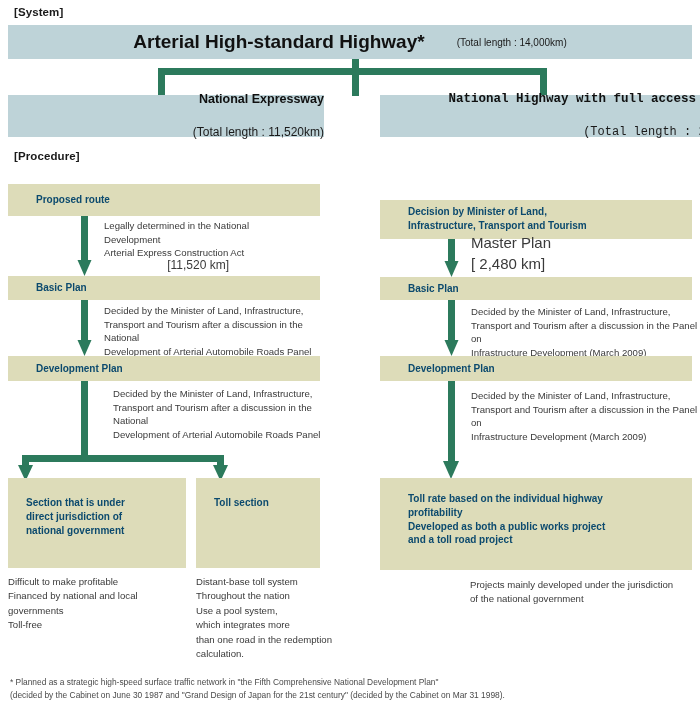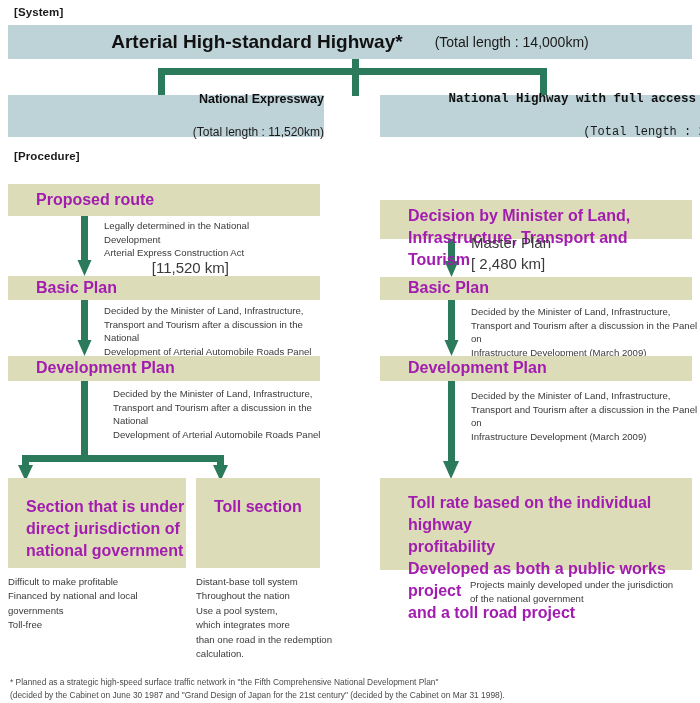--- a/index.html
+++ b/index.html
@@ -65,36 +65,36 @@
     align-items: center;
     justify-content: center;
   }
   .box-root .r-title {
     font-size: 19px;
     font-weight: 700;
     color: #111111;
     white-space: nowrap;
   }
   .box-root .r-sub {
-    font-size: 14px;
+    font-size: 10px;
     font-weight: 400;
     color: #1a1a1a;
     white-space: nowrap;
     margin-left: 32px;
   }
 
   
   .box-khaki {
     background: #dddcb9;
     box-sizing: border-box;
   }
   .box-khaki .k-title {
-    font-size: 16px;
-    font-weight: 700;
-    color: #a21caf;
+    font-size: 10px;
+    font-weight: 700;
+    color: #0c4a6e;
     line-height: 1.38;
   }
   .box-khaki.pad-step {
     display: flex;
     align-items: center;
   }
   .box-khaki.pad-step .k-title { padding-left: 28px; }
 
   
   .note {
@@ -104,21 +104,21 @@
     white-space: pre-line;
   }
   .note-right-ind {
     font-size: 15px;
     line-height: 1.42;
     color: #3a3a3a;
     white-space: pre-line;
     text-align: left;
   }
   .note-num {
-    font-size: 15px;
+    font-size: 12px;
     line-height: 1.42;
     color: #3a3a3a;
     text-align: right;
   }
 
   
   .bullet-block {
     font-size: 9.6px;
     line-height: 1.5;
     color: #3a3a3a;

